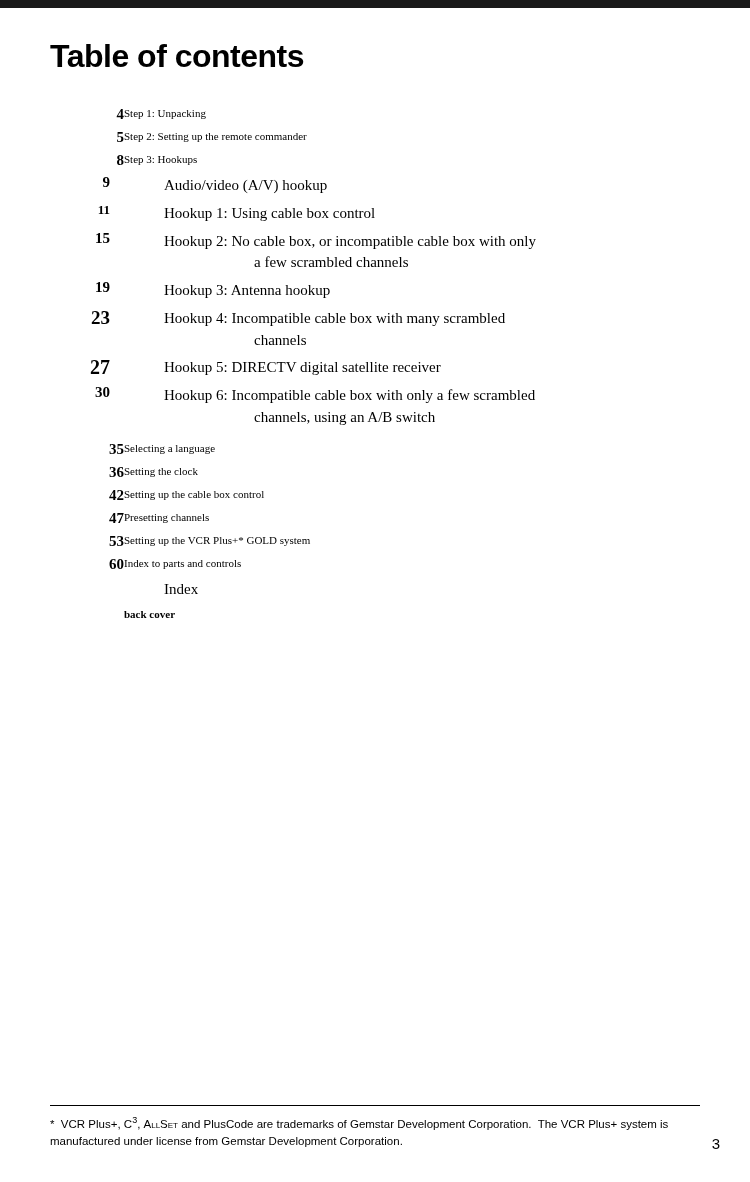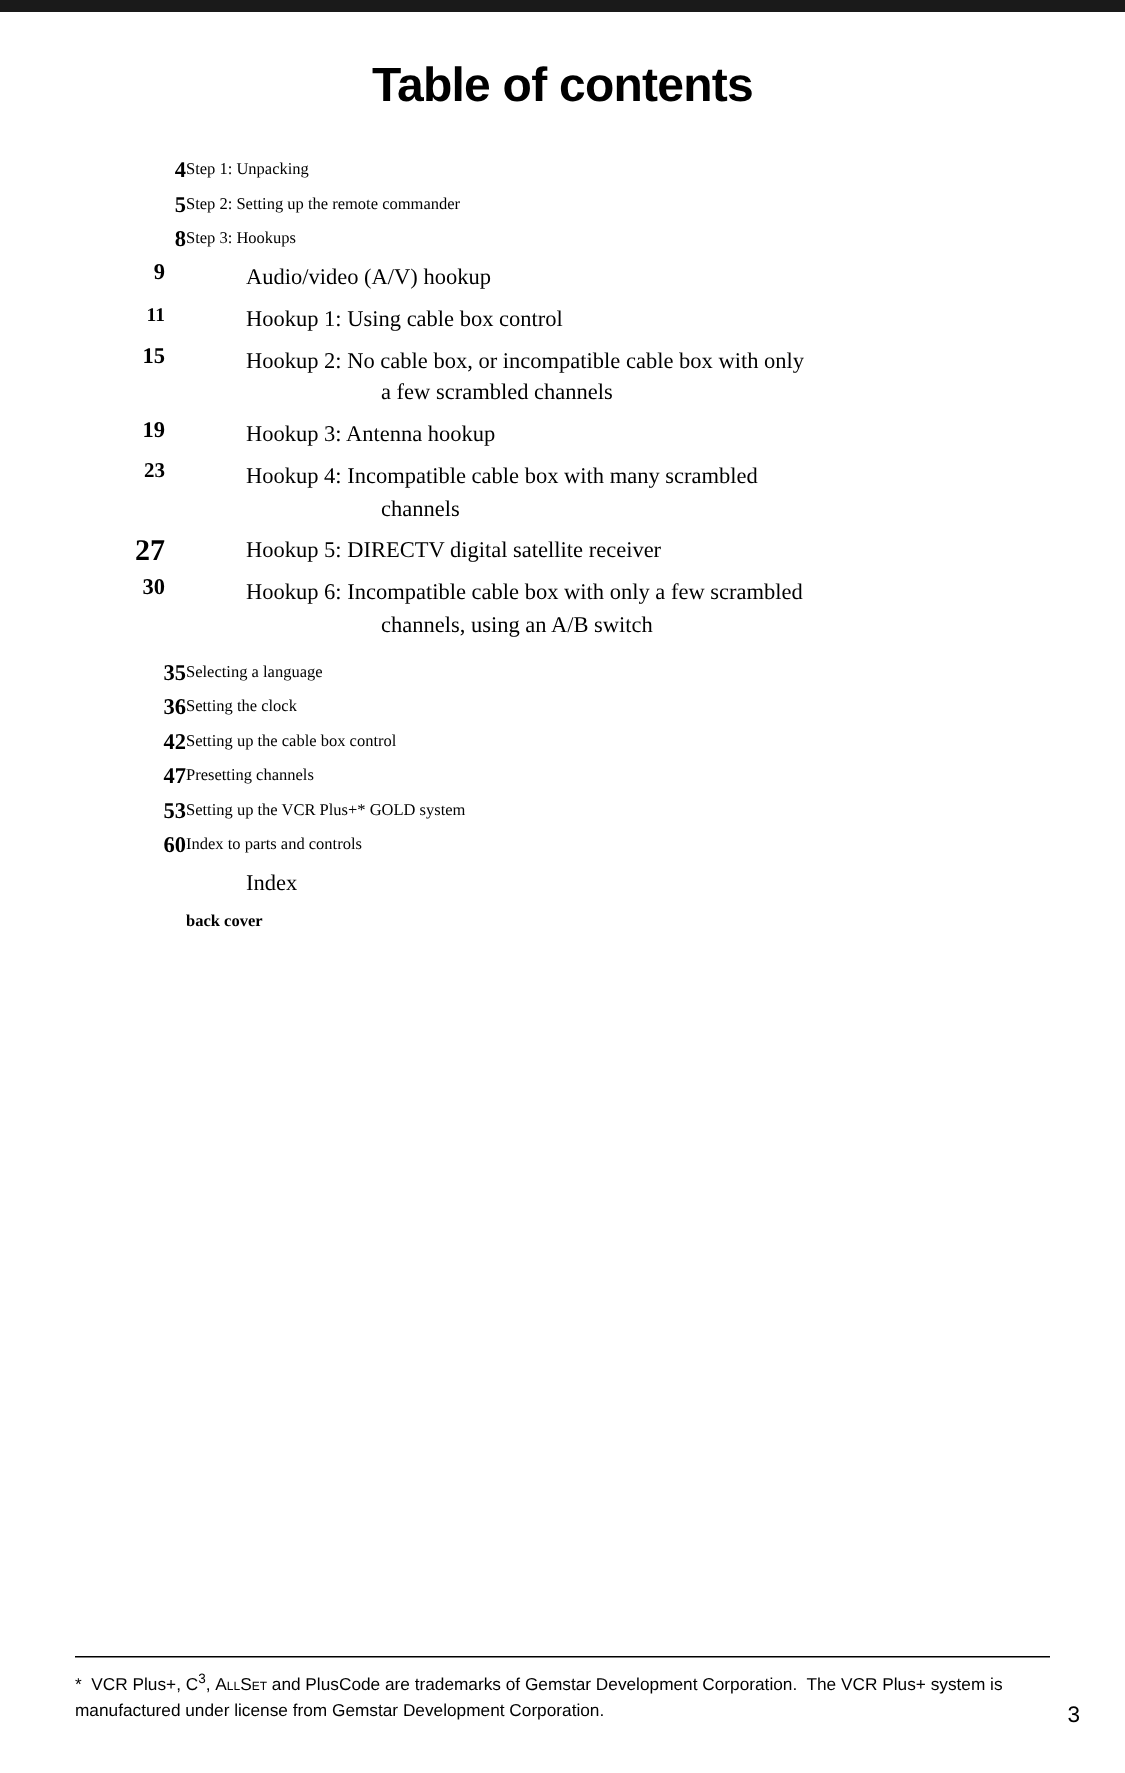--- a/index.html
+++ b/index.html
@@ -28,21 +28,20 @@
       padding: 30px 50px 80px 50px;
     }
 
     .page-title {
       font-size: 32px;
       font-weight: 900;
       font-family: Arial, Helvetica, sans-serif;
       color: #000000;
       margin-bottom: 28px;
       letter-spacing: -0.5px;
-      text-align: center;
     }
 
     .toc-table {
       width: 100%;
       border-collapse: collapse;
     }
 
     .toc-table td {
       padding: 3px 0;
       vertical-align: top;
@@ -159,21 +158,21 @@
       </tr>
 
       <tr>
         <td style="text-align:right; padding-right:14px; font-weight:bold; font-size:15px; vertical-align:top; padding-top:2px;">
           <span style="padding-left:40px; display:inline-block;">19</span>
         </td>
         <td class="toc-label-sub" style="padding-left:40px;">Hookup 3:  Antenna hookup</td>
       </tr>
 
       <tr>
-        <td style="text-align:right; padding-right:14px; font-weight:bold; font-size:14px; vertical-align:top; padding-top:2px;">
+        <td style="text-align:right; padding-right:14px; font-weight:bold; font-size:19px; vertical-align:top; padding-top:2px;">
           <span style="padding-left:40px; display:inline-block;">23</span>
         </td>
         <td class="toc-label-sub" style="padding-left:40px;">Hookup 4:  Incompatible cable box with many scrambled<br>&nbsp;&nbsp;&nbsp;&nbsp;&nbsp;&nbsp;&nbsp;&nbsp;&nbsp;&nbsp;&nbsp;&nbsp;&nbsp;&nbsp;&nbsp;&nbsp;&nbsp;&nbsp;&nbsp;&nbsp;&nbsp;&nbsp;&nbsp;&nbsp;channels</td>
       </tr>
 
       <tr>
         <td style="text-align:right; padding-right:14px; font-weight:bold; font-size:20px; vertical-align:top; padding-top:2px;">
           <span style="padding-left:40px; display:inline-block;">27</span>
         </td>
         <td class="toc-label-sub" style="padding-left:40px;">Hookup 5:  DIRECTV digital satellite receiver</td>

